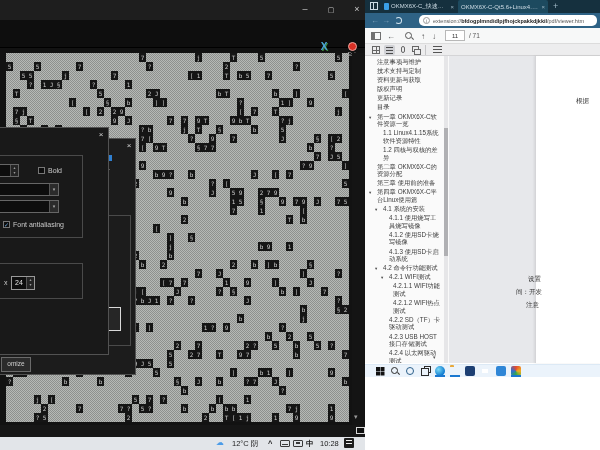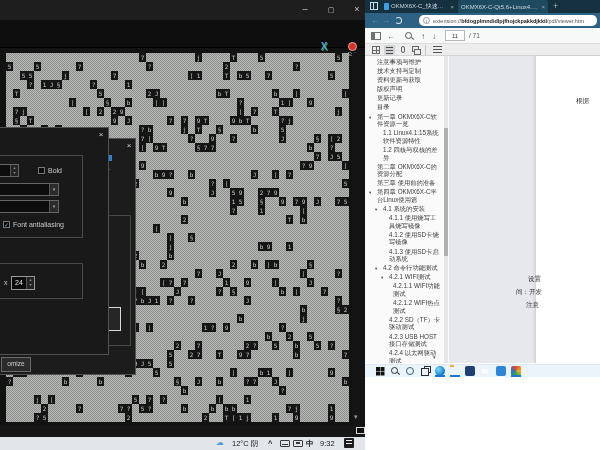--- a/index.html
+++ b/index.html
@@ -2226,21 +2226,21 @@
       </div>
     </div>
 
     <div class="abs tray">
       <span class="t-cloud">☁</span>
       <span class="txt" style="left:232px;">12°C 阴</span>
       <span class="txt" style="left:268px;font-weight:bold;">^</span>
       <span class="t-kb" style="left:280px;"></span>
       <span class="t-mon" style="left:293px;"></span>
       <span class="txt" style="left:306px;font-weight:bold;">中</span>
-      <span class="txt" style="left:320px;">9:32</span>
+      <span class="txt" style="left:320px;">10:28</span>
       <span class="t-ac"></span>
     </div>
   </div>
 
   <div class="abs browser">
     <div class="abs tabbar">
       <span class="i-wtile"></span>
       <div class="tab" style="left:16px;width:76px;">
         <span class="i-doc"></span>
         <span class="ttl">OKMX6X-C_快速启动手册_V1.1</span>

